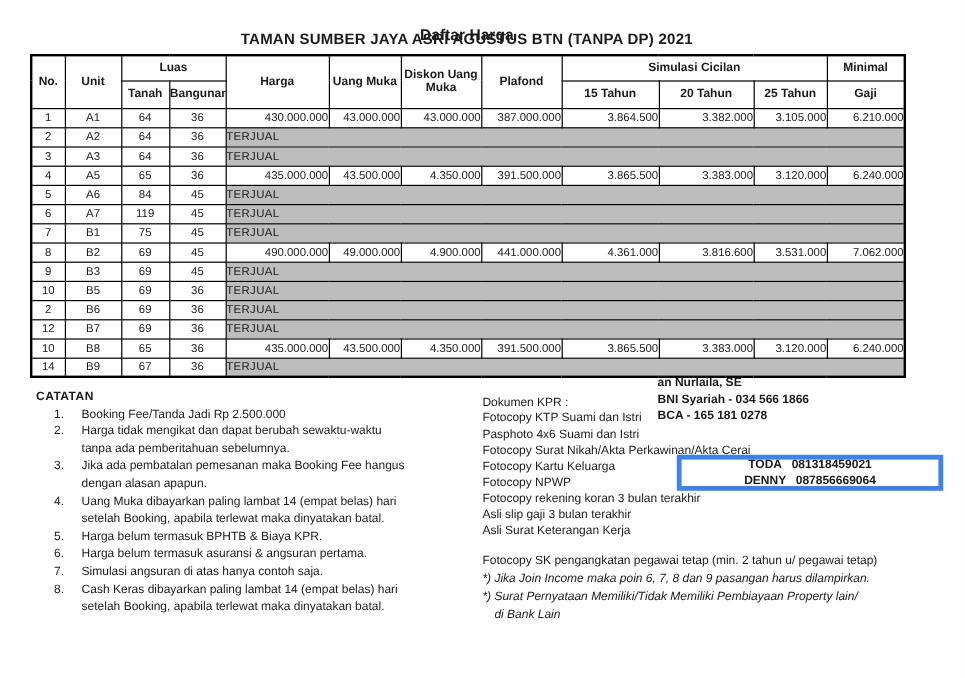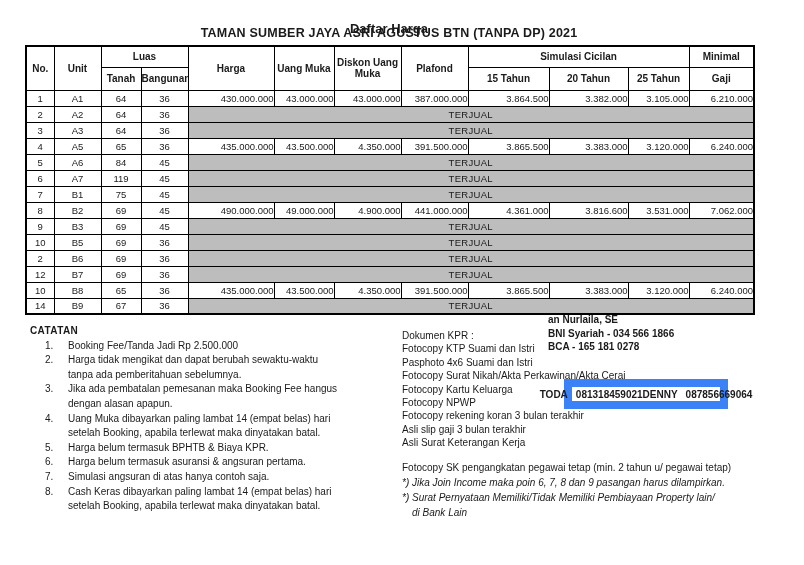--- a/index.html
+++ b/index.html
@@ -34,21 +34,21 @@
   tr.h2 { height: 23px; }
   .price tbody tr { height: 16px; }
   .price tbody td { font-size: 9.5px; vertical-align: middle; }
   .c { text-align: center; }
   .r { text-align: right; }
   .p-money { padding-right: 3px; }
   .p-t15 { padding-right: 14px; }
   .p-t20 { padding-right: 12px; margin-top: 40px; }
   .p-t25 { padding-right: 9px; }
   .p-gaji { padding-right: 4px; }
-  td.sold { background: #bdbdbd; text-align: center; font-size: 9.5px; letter-spacing: 0.3px; }
+  td.sold { background: #bdbdbd; text-align: left; font-size: 9.5px; letter-spacing: 0.3px; }
 
   .catatan {
     position: absolute; left: 30px; top: 324px; width: 370px;
     font-size: 10px; line-height: 14.6px;
   }
   .catatan-heading { font-weight: 600; letter-spacing: 0.4px; }
   .cat-item { display: flex; margin-left: 15px; }
   .cat-no { width: 23px; flex: none; }
   .cat-text { flex: 1; }
 
@@ -59,23 +59,23 @@
   .dokumen-gap { height: 10px; }
   .dokumen-extra { line-height: 15px; }
   .italic { font-style: italic; }
   .indent { padding-left: 10px; }
 
   .bank-info {
     position: absolute; left: 548px; top: 313px;
     font-size: 10px; font-weight: bold; line-height: 13.5px;
   }
   .contact-box {
-    position: absolute; left: 564px; top: 379px; width: 164px; height: 30px;
-    border: 8px solid #3b82f6;
-    display: flex; flex-direction: row; justify-content: center; align-items: center;
+    position: absolute; left: 564px; top: 379px; width: 222px; height: 30px;
+    border: 4px solid #3b82f6;
+    display: flex; flex-direction: column; justify-content: center; align-items: center;
     font-weight: bold; font-size: 10px; line-height: 13px;
   }
   .contact-line { display: flex; gap: 8px; }
 </style>
 </head>
 <body>
 
 <div class="page">
 
   <div class="doc-title">Daftar Harga</div>

